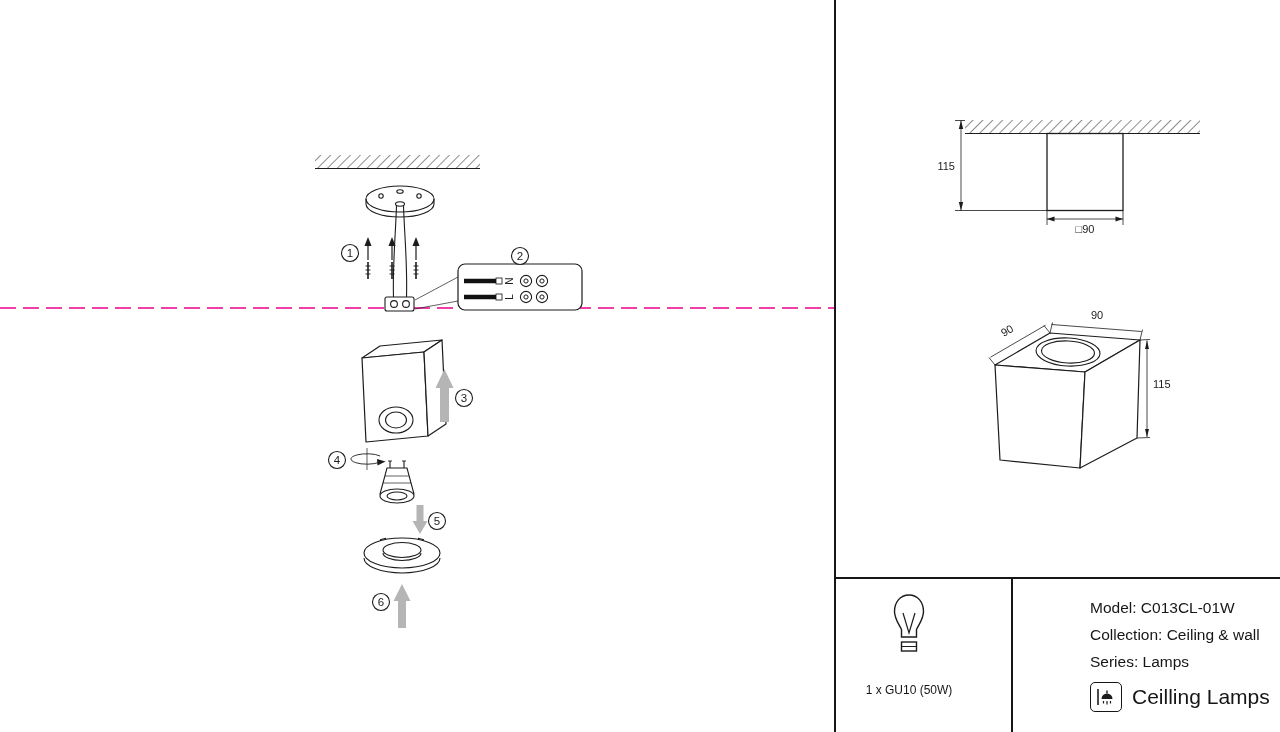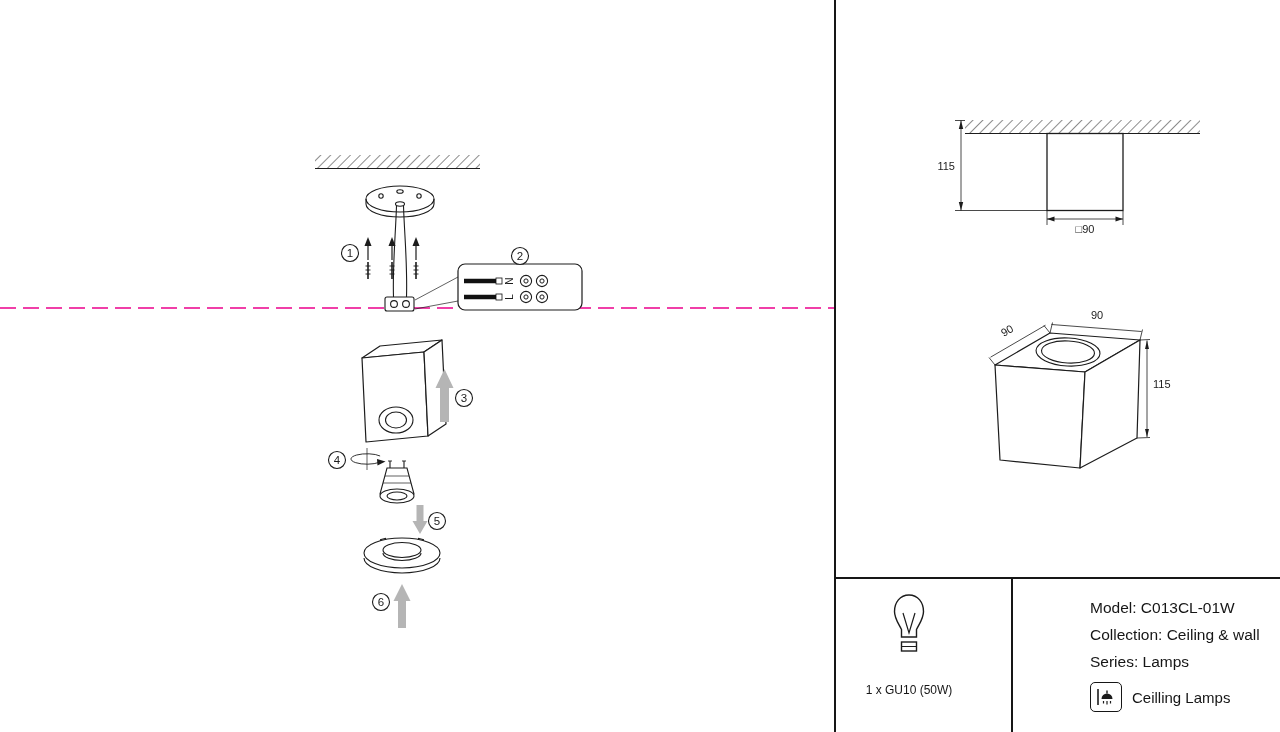--- a/index.html
+++ b/index.html
@@ -13,21 +13,21 @@
   .cell-bulb { position:absolute; left:836px; top:579px; width:146px; height:152px;
                display:flex; flex-direction:column; align-items:center; padding-top:13px; }
   .bulb-caption { margin-top:13px; font-size:12px; color:#161616; }
 
   .cell-info { position:absolute; left:1072px; top:579px; width:266px; height:152px;
                padding:15px 0 0 18px; color:#161616; }
   .info-line { font-size:15.5px; line-height:27px; white-space:nowrap; }
   .category-row { display:flex; align-items:center; margin-top:7px; }
   .cat-icon { display:inline-flex; align-items:center; justify-content:center;
               width:32px; height:30px; border:1.8px solid #161616; border-radius:5px; background:#fff; }
-  .cat-label { font-size:15px; margin-left:10px; white-space:nowrap; }
+  .cat-label { font-size:21px; margin-left:10px; white-space:nowrap; }
 
   svg { display:block; }
   svg text { font-family:"Liberation Sans", sans-serif; }
   svg text.badge { font-size:11.5px; fill:#1c1c1c; text-anchor:middle; }
   svg text.dim   { font-size:11px;   fill:#1c1c1c; }
   svg text.term  { font-size:10px;   fill:#1c1c1c; text-anchor:middle; }
 </style>
 </head>
 <body>
 

